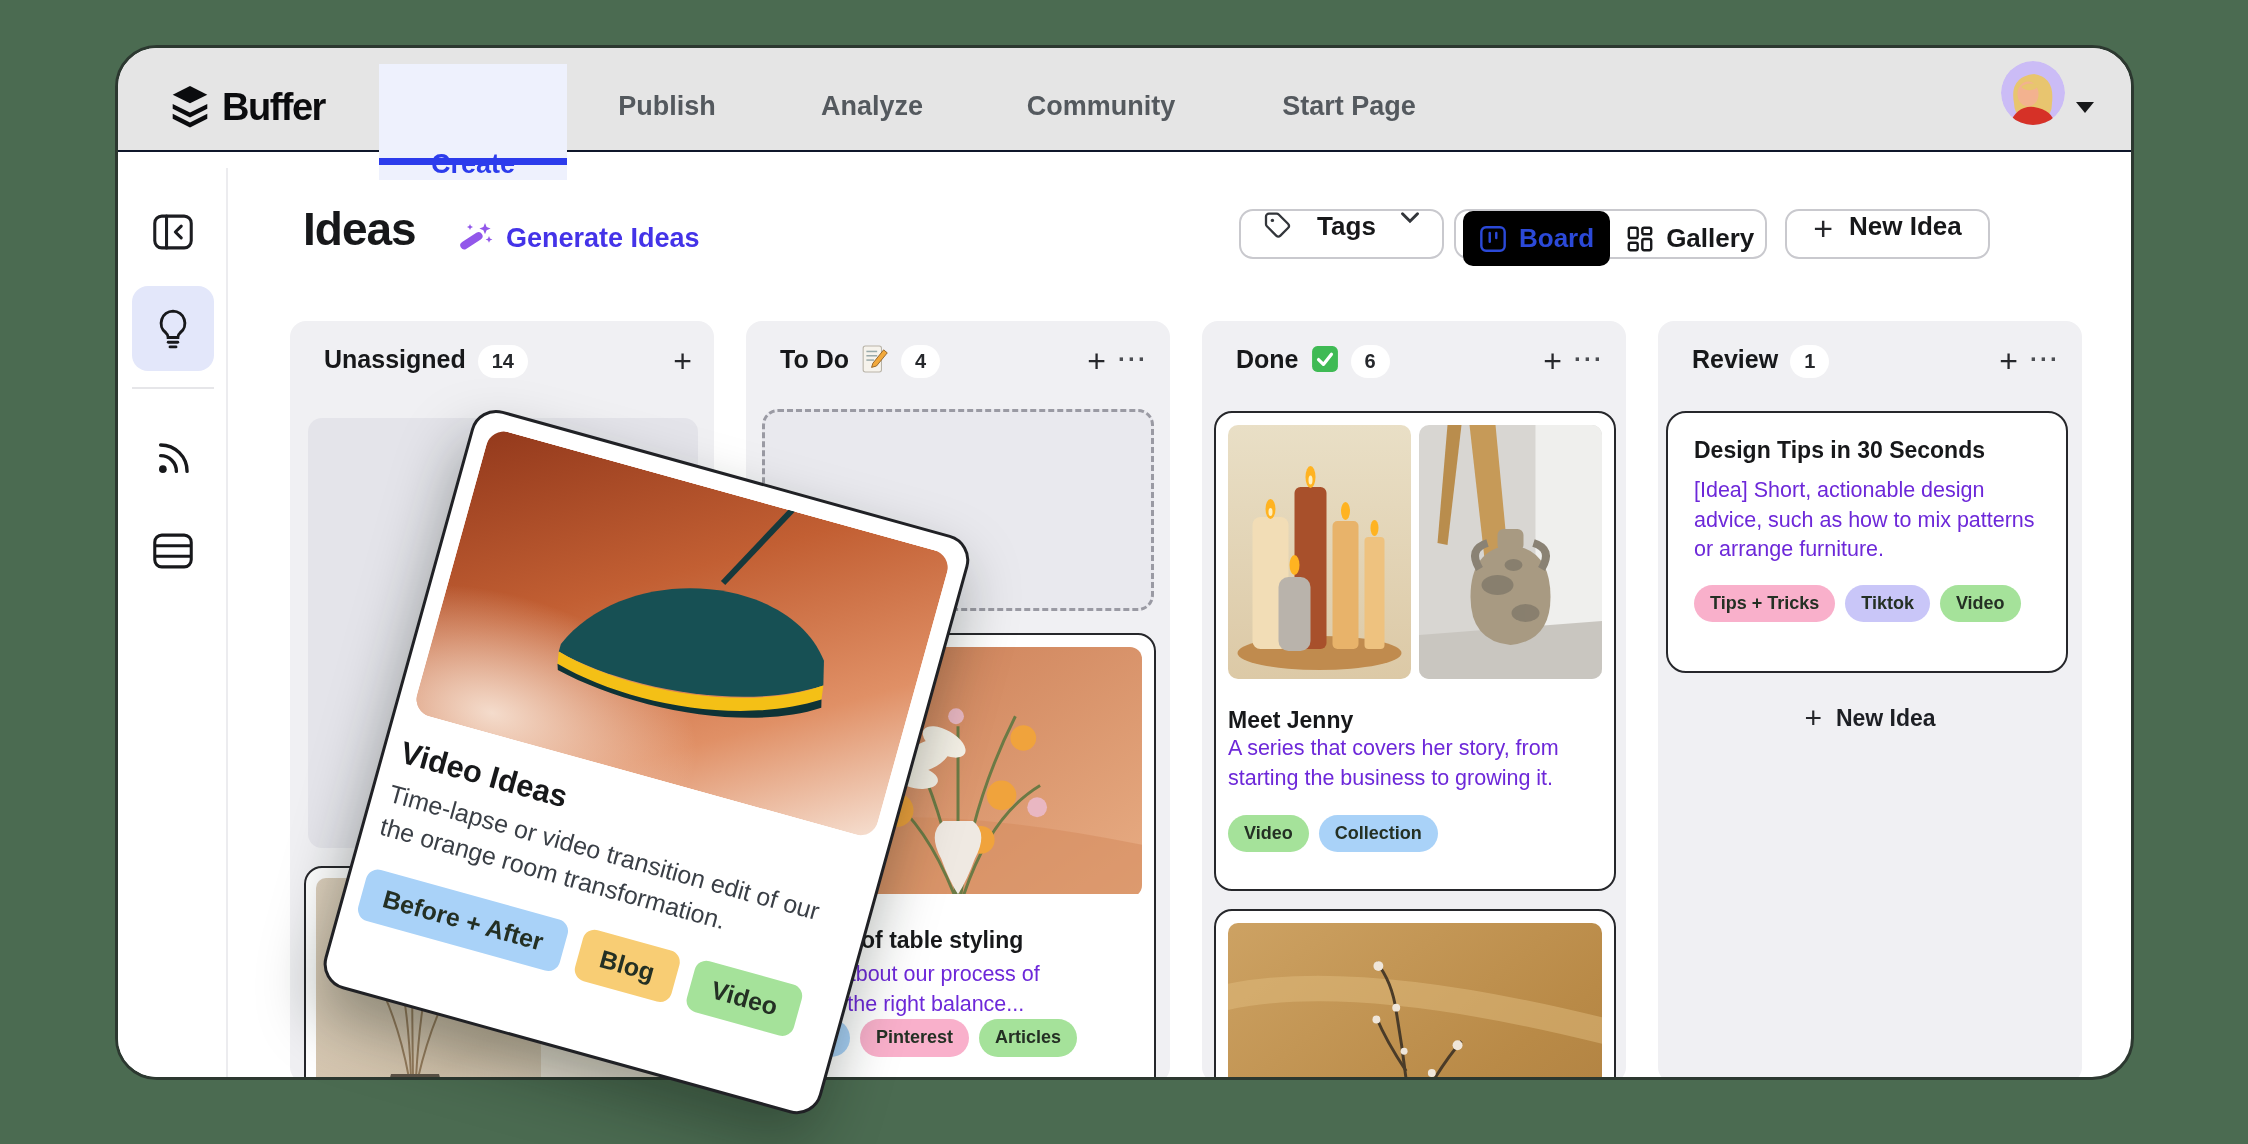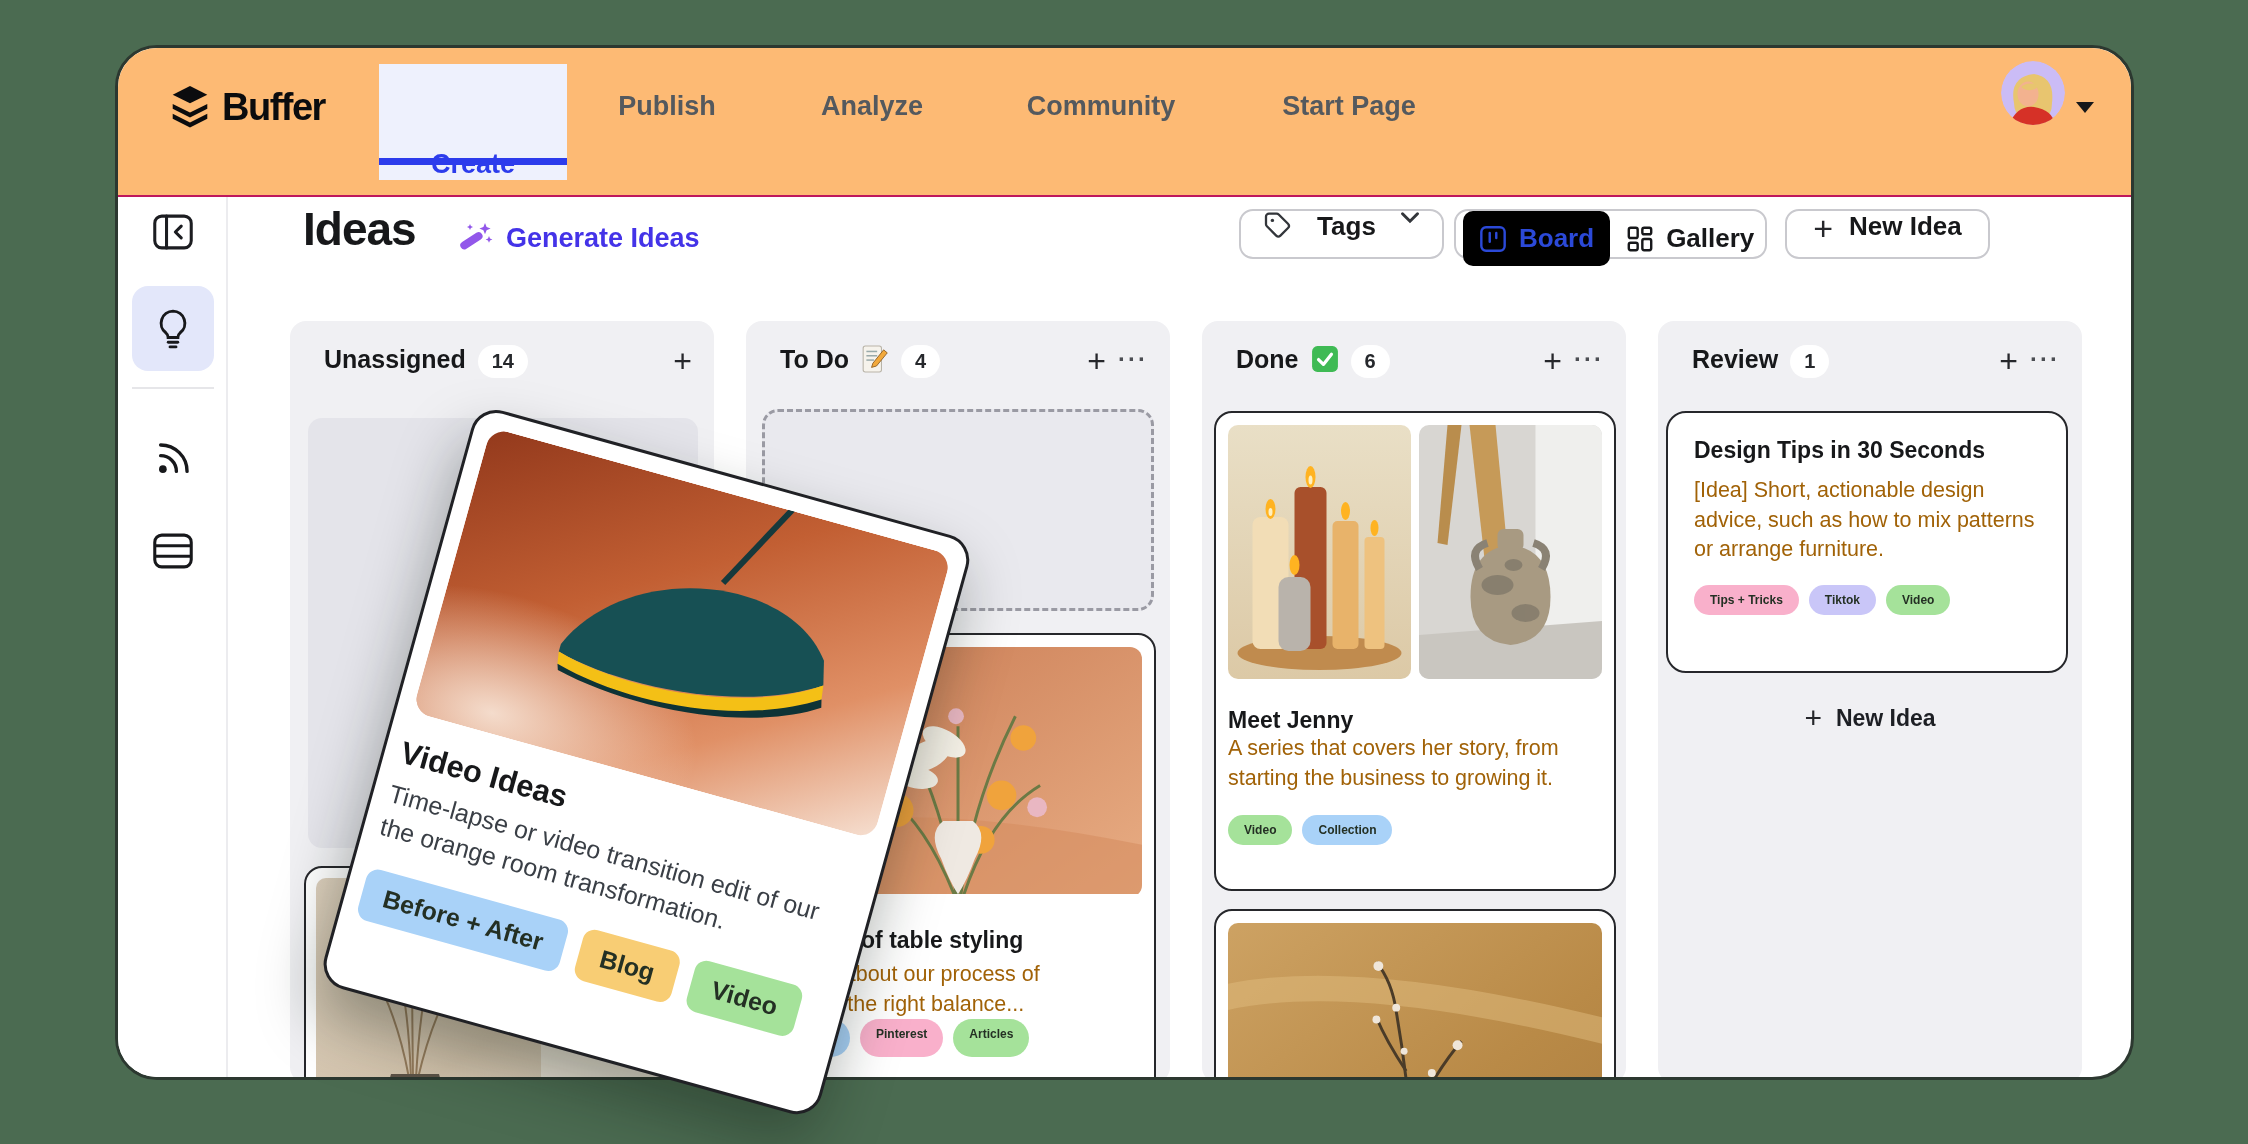--- a/index.html
+++ b/index.html
@@ -3,21 +3,21 @@
 <meta charset="utf-8">
 <style>
   *{margin:0;padding:0;box-sizing:border-box}
   html,body{background:#4b6b51}
   .stage{position:relative;width:2248px;height:1144px;background:#4b6b51;overflow:hidden;
          font-family:"Liberation Sans","DejaVu Sans",sans-serif;color:#17181a}
   .window{position:absolute;left:115px;top:45px;width:2019px;height:1035px;background:#fff;
           border:3px solid #2c3830;border-radius:42px;overflow:hidden}
 
   
-  .hdr{position:absolute;left:0;top:0;width:100%;height:149px;background:#fdba74;border-bottom:2px solid #be185d;z-index:5}
+  .hdr{position:absolute;left:0;top:0;width:100%;height:104px;background:#e5e5e5;border-bottom:2px solid #0f172a;z-index:5}
   .logo{position:absolute;left:52px;top:0;height:118px;display:flex;align-items:center;gap:12px}
   .logo-text{font-size:38px;font-weight:800;letter-spacing:-1.5px;color:#0b0c0e}
   .tab-create{position:absolute;left:261px;top:16px;width:188px;height:116px;background:#eef1fd;
               display:flex;align-items:flex-end;justify-content:center}
   .tab-underline{position:absolute;left:261px;top:110px;width:188px;height:7px;background:#2c3cec}
   .tab{position:absolute;top:0;height:116px;display:flex;align-items:center;transform:translateX(-50%)}
   .navlabel{font-size:27px;font-weight:700;color:#54595e;white-space:nowrap}
   .navlabel.active{color:#2c3cec}
   .avatar{position:absolute;left:1883px;top:13px;width:64px;height:64px;border-radius:50%;overflow:hidden;cursor:pointer}
   .caret{position:absolute;left:1958px;top:54px;width:0;height:0;border-left:9px solid transparent;
@@ -53,23 +53,23 @@
   .c1{left:172px}.c2{left:628px}.c3{left:1084px}.c4{left:1540px}
   .col-head{display:flex;align-items:flex-start;gap:12px;padding:24px 22px 0 34px}
   .col-title{font-size:25px;font-weight:800;white-space:nowrap}
   .badge{background:#fff;border-radius:999px;padding:5px 14px;font-size:20px;font-weight:700;color:#26282c}
   .spacer{flex:1}
   .icon-plus{font-size:32px;color:#26272b;font-weight:400;line-height:1;cursor:pointer}
   .icon-more{font-size:24px;color:#4b4d52;font-weight:800;letter-spacing:2px;cursor:pointer}
 
   .card{position:absolute;background:#fff;border:2.5px solid #26272b;border-radius:18px}
   .card-title{font-size:23px;font-weight:800}
-  .card-desc{font-size:21.5px;color:#a16207;line-height:1.38}
+  .card-desc{font-size:21.5px;color:#6d28d9;line-height:1.38}
   .tagrow{display:flex;gap:10px;flex-wrap:wrap}
-  .tag{border-radius:19px;padding:8px 16px;font-size:12px;font-weight:700;color:#243024;white-space:nowrap}
+  .tag{border-radius:19px;padding:8px 16px;font-size:18px;font-weight:700;color:#243024;white-space:nowrap}
   .tag.blue{background:#a9d2f8}.tag.green{background:#a5e29a}.tag.pink{background:#f9b0cb}
   .tag.yellow{background:#f8cd74}.tag.purple{background:#c9c6f8}
   .tag.empty{min-width:72px;height:38px}
   .pimg{width:100%;height:100%;border-radius:10px;overflow:hidden}
   .pimg svg{display:block;width:100%;height:100%}
 
   .ghost{position:absolute;left:18px;top:97px;width:390px;height:430px;background:#e4e4ea;border-radius:14px}
   .u-photo{left:14px;top:545px;width:392px;height:280px;padding:10px}
   .dropzone{position:absolute;left:16px;top:88px;width:392px;height:202px;border:3px dashed #9a9aa3;
             border-radius:16px;background:#e9e9ee}

